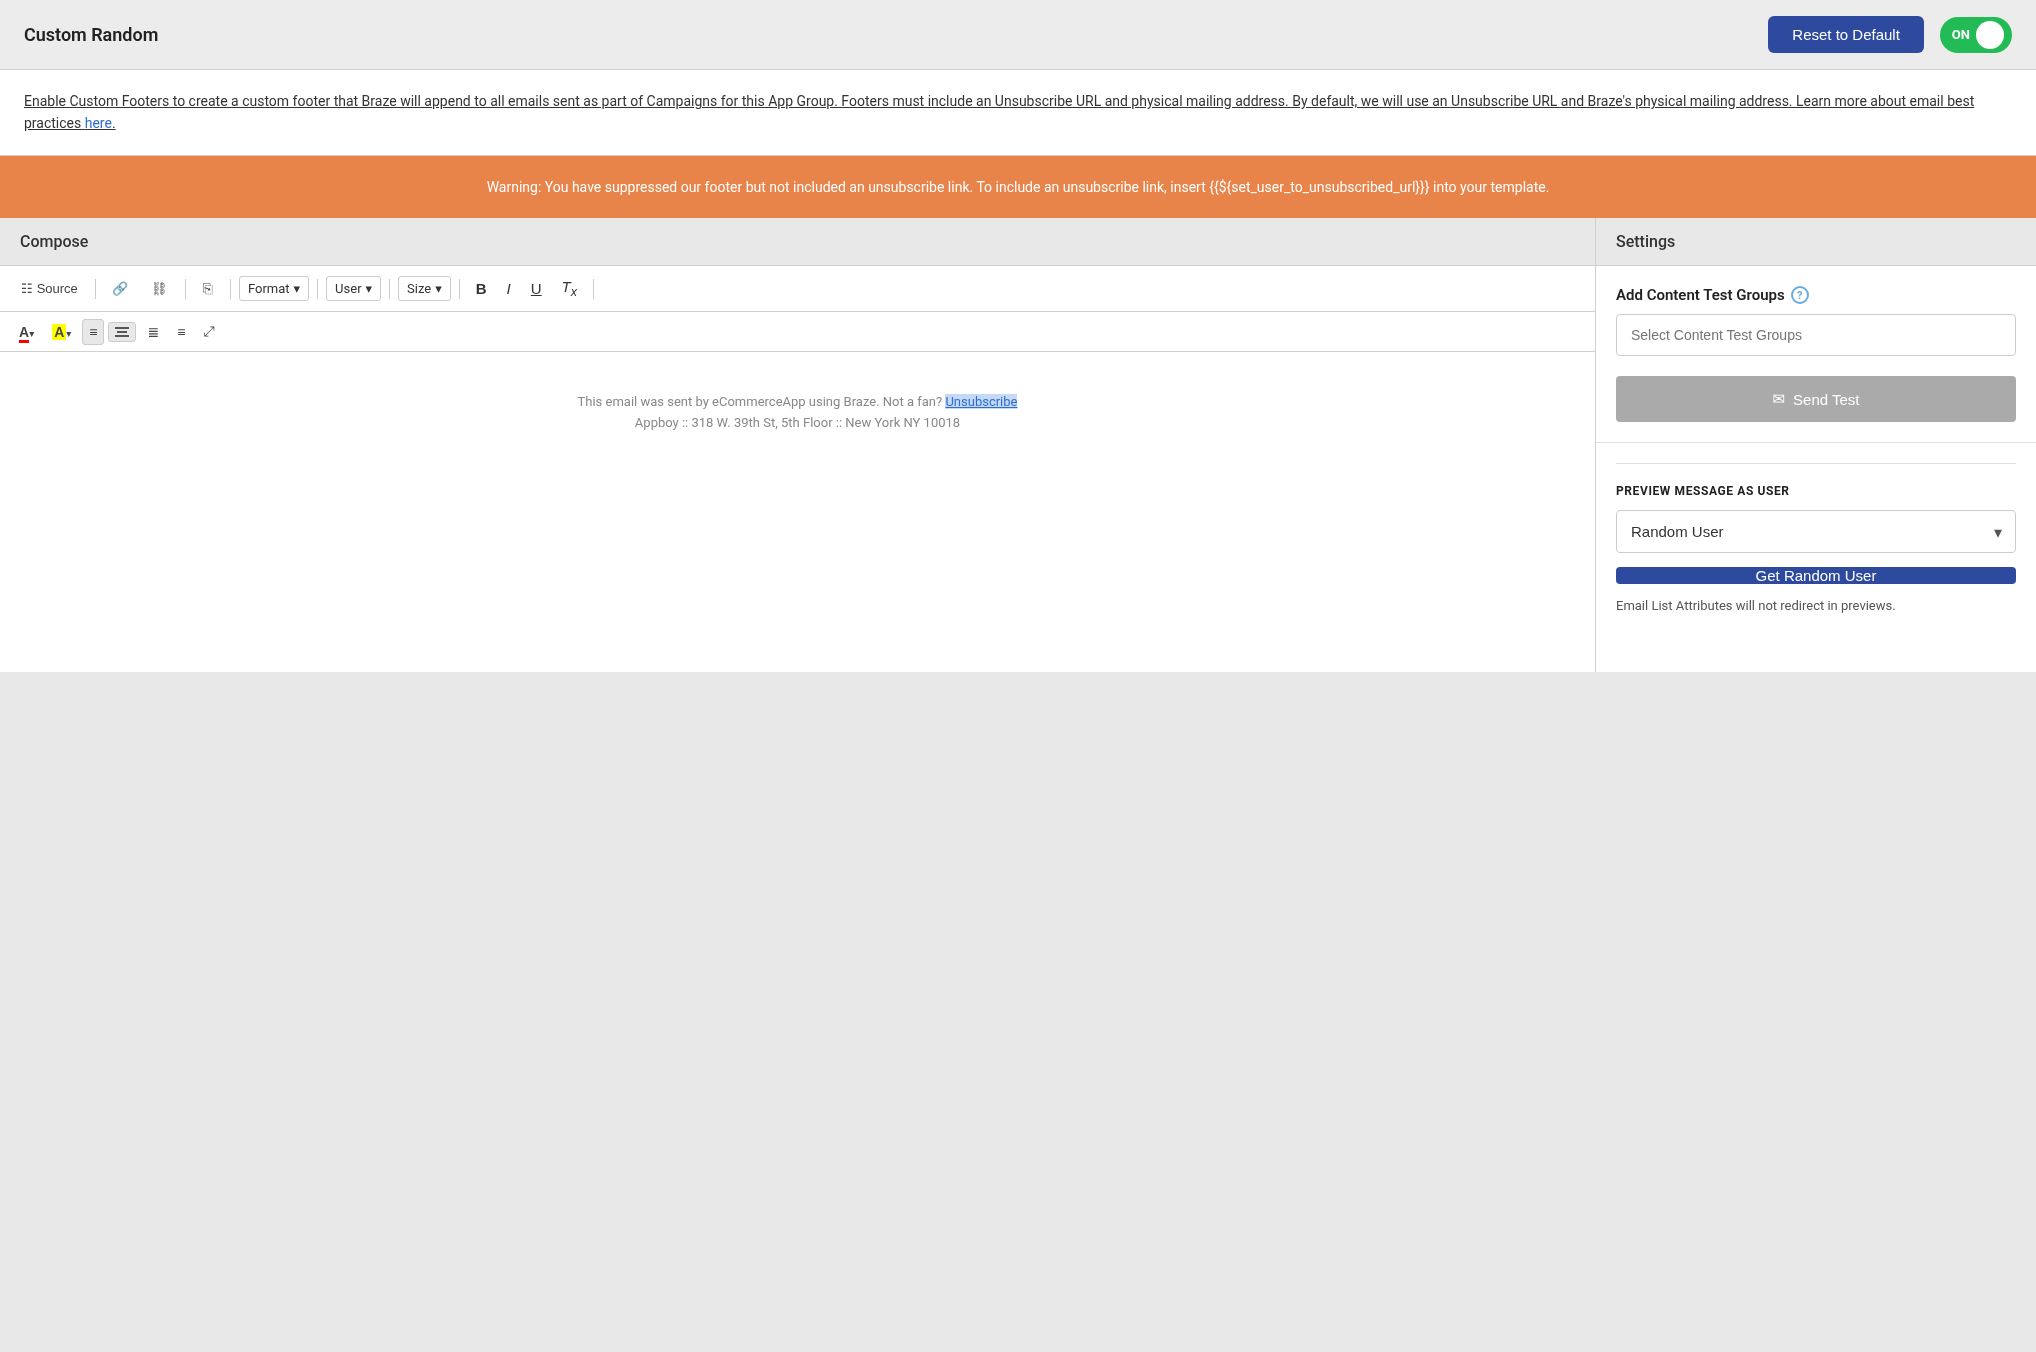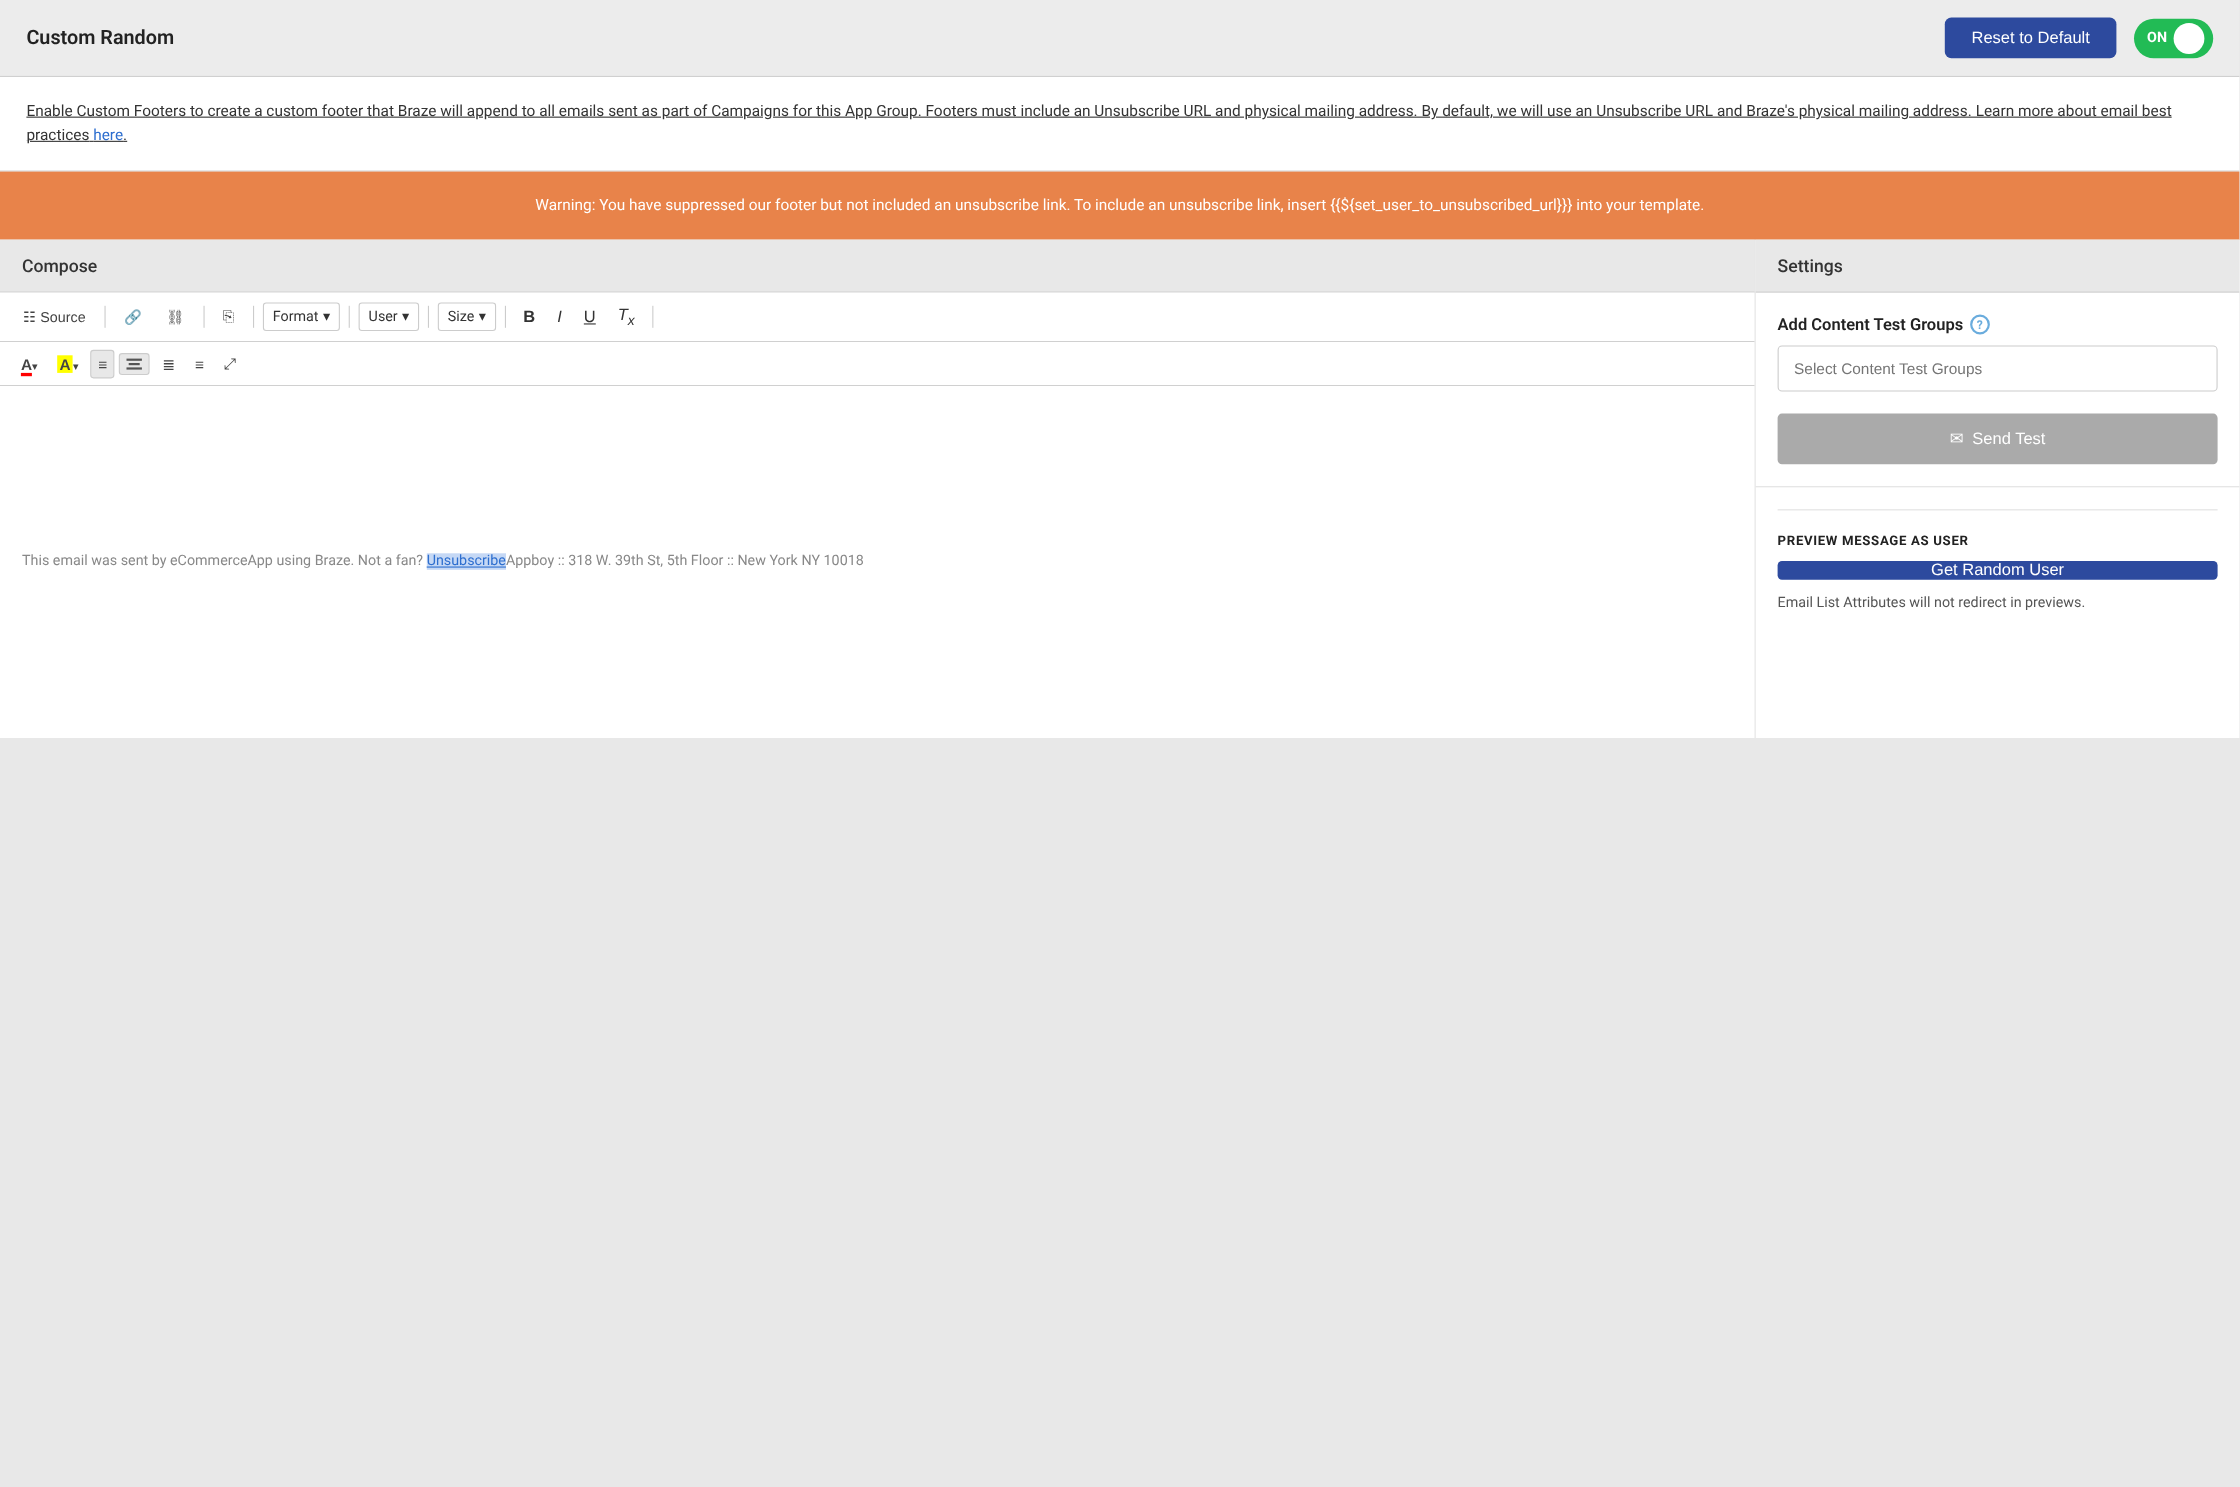--- a/index.html
+++ b/index.html
@@ -167,21 +167,21 @@
       color: #444;
     }
     .align-btn.active { background: #e8e8e8; border-color: #ccc; }
 
     
     .editor-content {
       min-height: 320px;
       padding: 40px 20px;
       background: white;
       display: flex;
-      flex-direction: row;
+      flex-direction: column;
       align-items: center;
       justify-content: flex-start;
       color: #555;
       font-size: 13px;
       line-height: 1.6;
     }
     .editor-email-text {
       text-align: center;
       color: #888;
       font-size: 13px;
@@ -447,20 +447,27 @@
 
       <button class="send-test-btn">
         <span>✉</span>
         <span>Send Test</span>
       </button>
 
       <hr class="settings-divider" style="margin-top:20px;">
 
       <div class="preview-section">
         <div class="preview-label">PREVIEW MESSAGE AS USER</div>
+        <div class="preview-select-wrapper">
+          <select class="preview-select">
+            <option>Random User</option>
+            <option>Specific User</option>
+          </select>
+          <span class="preview-select-arrow chevron-down"></span>
+        </div>
         <button class="get-random-btn">Get Random User</button>
         <div class="preview-note">Email List Attributes will not redirect in previews.</div>
       </div>
 
     </div>
   </div>
 
 </div>
 
 </body></html>

